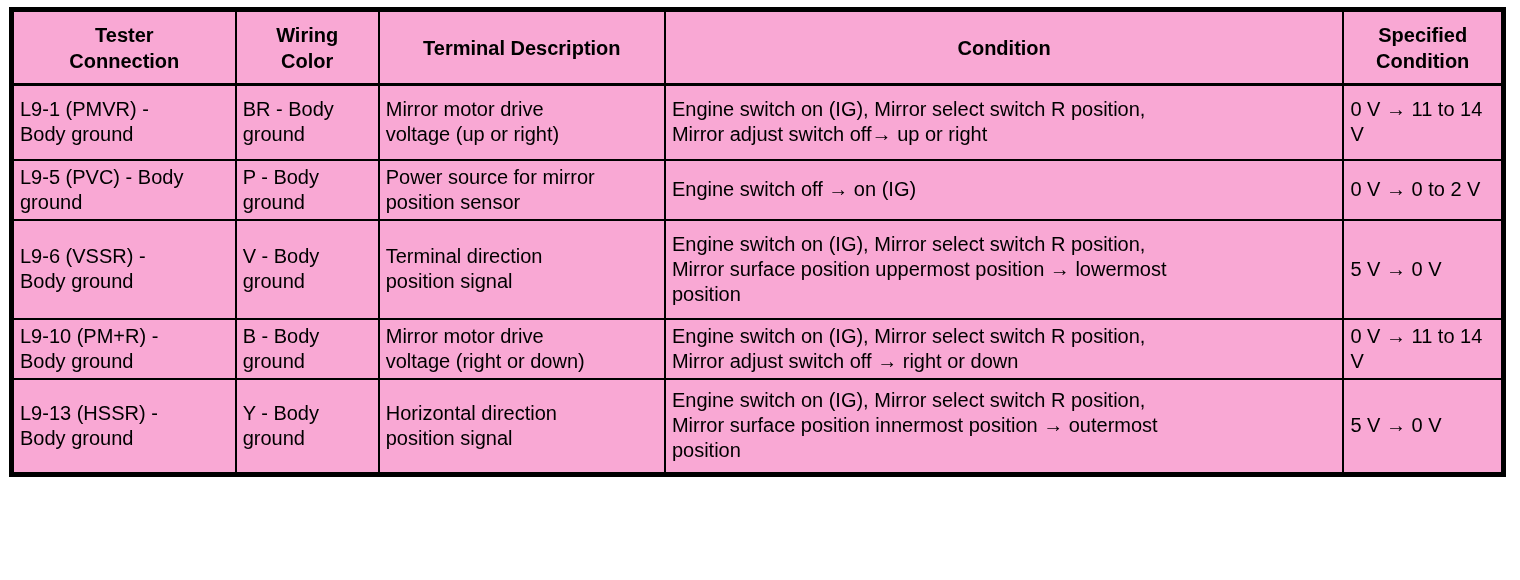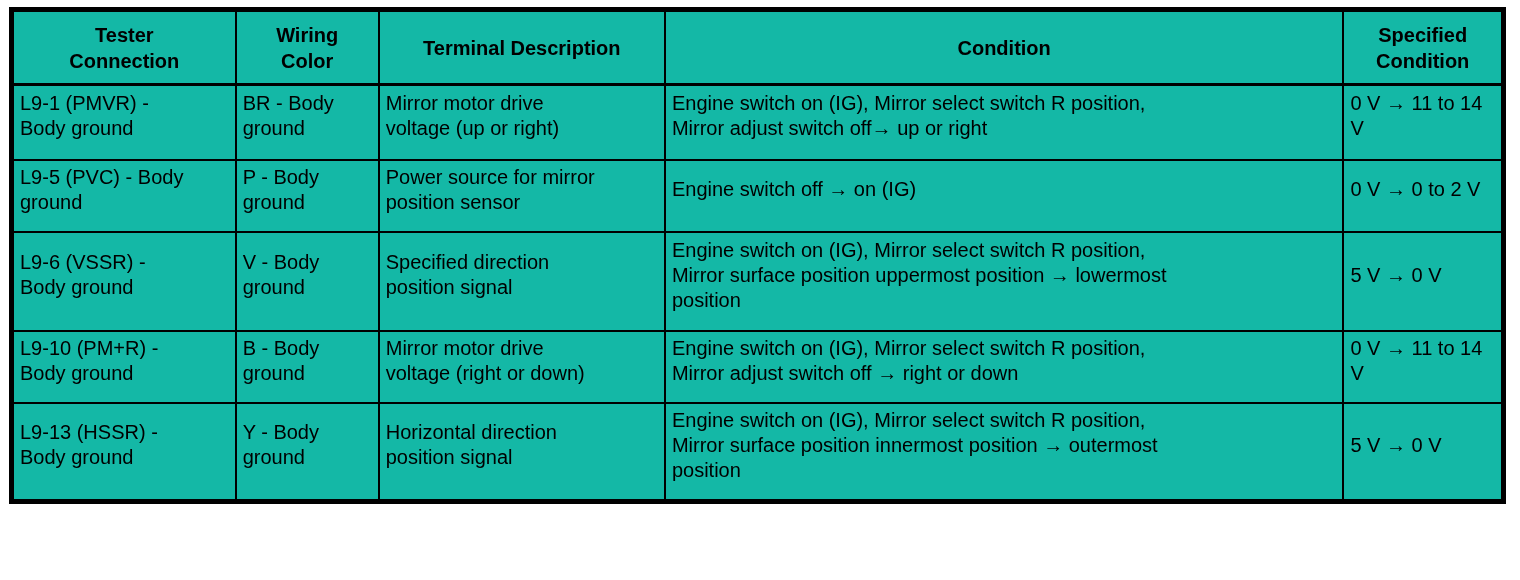--- a/index.html
+++ b/index.html
@@ -18,21 +18,21 @@
     background: #ffffff;
     overflow: hidden;
   }
   table.spec-table {
     position: absolute;
     top: 7px;
     left: 9px;
     width: 1497px;
     border-collapse: collapse;
     table-layout: fixed;
-    background: #14b8a6;
+    background: #f9a8d4;
     border: 5px solid #000000;
   }
   table.spec-table th,
   table.spec-table td {
     border: 2px solid #000000;
     white-space: pre-line;
     vertical-align: middle;
     overflow: hidden;
   }
   table.spec-table th {
@@ -42,21 +42,21 @@
     text-align: center;
     padding: 4px 4px;
     border-bottom: 3px solid #000000;
     height: 63px;
   }
   table.spec-table td {
     font-size: 20px;
     font-weight: normal;
     line-height: 25px;
     text-align: left;
-    padding: 4px 4px 16px 6px;
+    padding: 4px 4px 4px 6px;
   }
   tr.row-h2a  { height: 75px; }
   tr.row-h2b  { height: 57px; }
   tr.row-h3a  { height: 99px; }
   tr.row-h2c  { height: 70px; }
   tr.row-h2d  { height: 58px; margin-top: 44px; }
   tr.row-h3b  { height: 96px; }
 </style>
 </head>
 <body>
@@ -103,21 +103,21 @@
         <td>Power source for mirror
 position sensor</td>
         <td>Engine switch off → on (IG)</td>
         <td>0 V → 0 to 2 V</td>
       </tr>
       <tr class="row-h3a">
         <td>L9-6 (VSSR) -
 Body ground</td>
         <td>V - Body
 ground</td>
-        <td>Specified direction
+        <td>Terminal direction
 position signal</td>
         <td>Engine switch on (IG), Mirror select switch R position,
 Mirror surface position uppermost position → lowermost
 position</td>
         <td>5 V → 0 V</td>
       </tr>
       <tr class="row-h2d">
         <td>L9-10 (PM+R) -
 Body ground</td>
         <td>B - Body

